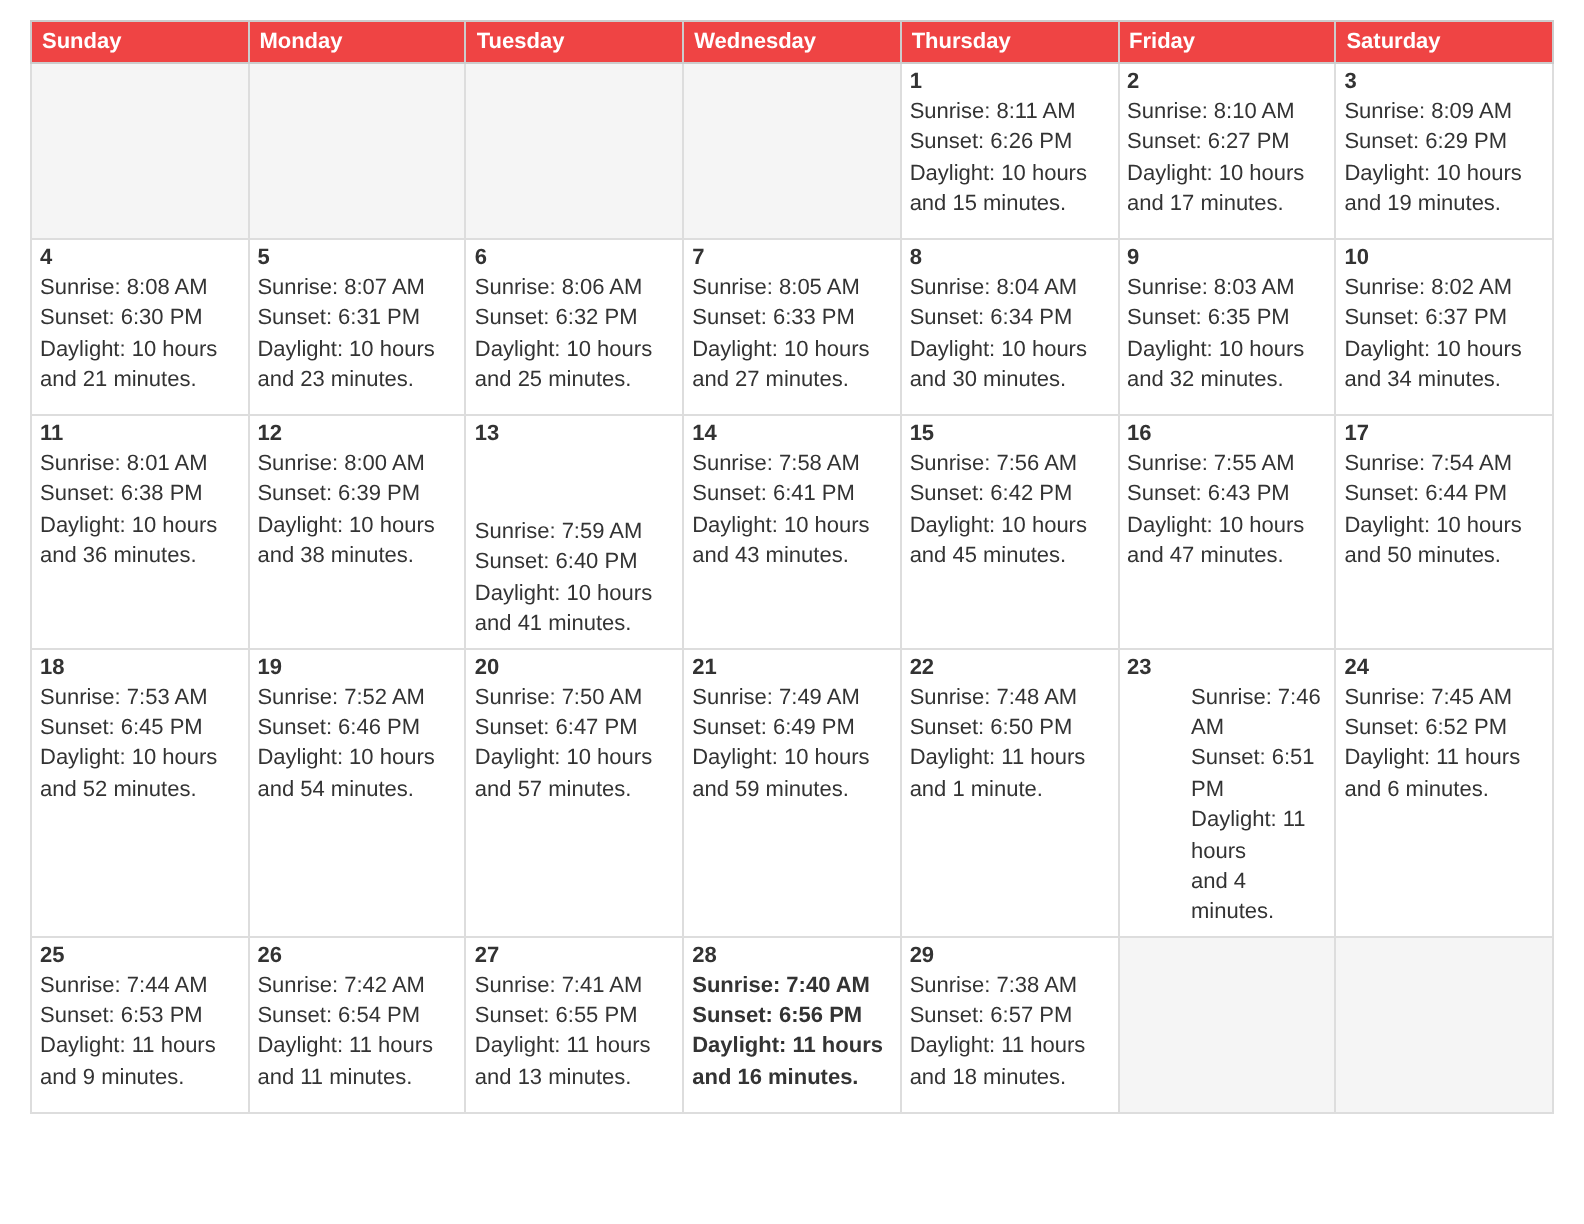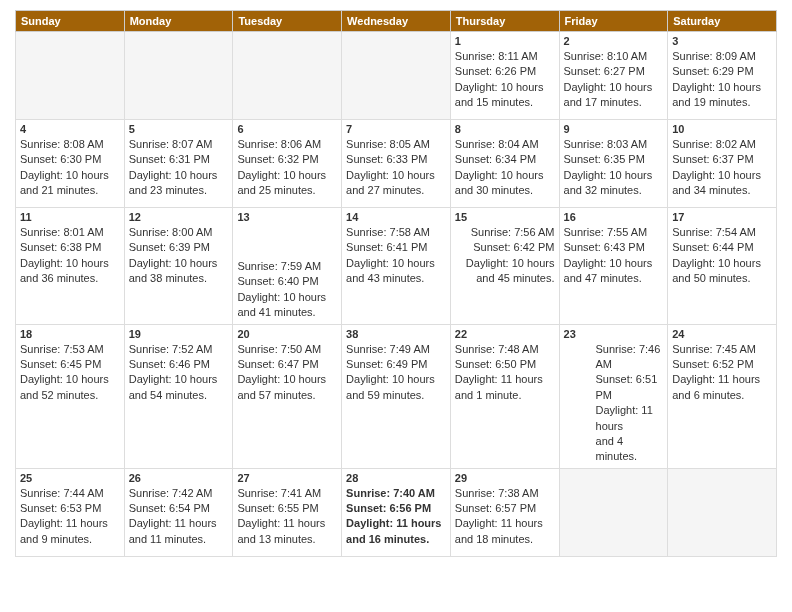--- a/index.html
+++ b/index.html
@@ -36,21 +36,21 @@
     .location {
       font-size: 15px;
       color: #555;
     }
     table {
       width: 100%;
       border-collapse: collapse;
       table-layout: fixed;
     }
     th {
-      background-color: #a16207;
+      background-color: #ef4444;
       color: #fff;
       font-size: 11px;
       font-weight: bold;
       padding: 4px 5px;
       text-align: left;
       border: 1px solid #ccc;
     }
     td {
       vertical-align: top;
       border: 1px solid #ddd;
@@ -194,21 +194,21 @@
           </td>
           <td>
             <div class="day-num">14</div>
             <div class="day-info" style="white-space: pre-line;">Sunrise: 7:58 AM
 Sunset: 6:41 PM
 Daylight: 10 hours
 and 43 minutes.</div>
           </td>
           <td>
             <div class="day-num">15</div>
-            <div class="day-info" style="white-space: pre-line; text-align: right;">Sunrise: 7:56 AM
+            <div class="day-info" style="white-space: pre-line;">Sunrise: 7:56 AM
 Sunset: 6:42 PM
 Daylight: 10 hours
 and 45 minutes.</div>
           </td>
           <td>
             <div class="day-num">16</div>
             <div class="day-info" style="white-space: pre-line;">Sunrise: 7:55 AM
 Sunset: 6:43 PM
 Daylight: 10 hours
 and 47 minutes.</div>
@@ -237,21 +237,21 @@
 and 54 minutes.</div>
           </td>
           <td>
             <div class="day-num">20</div>
             <div class="day-info" style="white-space: pre-line;">Sunrise: 7:50 AM
 Sunset: 6:47 PM
 Daylight: 10 hours
 and 57 minutes.</div>
           </td>
           <td>
-            <div class="day-num">38</div>
+            <div class="day-num">21</div>
             <div class="day-info" style="white-space: pre-line;">Sunrise: 7:49 AM
 Sunset: 6:49 PM
 Daylight: 10 hours
 and 59 minutes.</div>
           </td>
           <td>
             <div class="day-num">22</div>
             <div class="day-info" style="white-space: pre-line;">Sunrise: 7:48 AM
 Sunset: 6:50 PM
 Daylight: 11 hours

